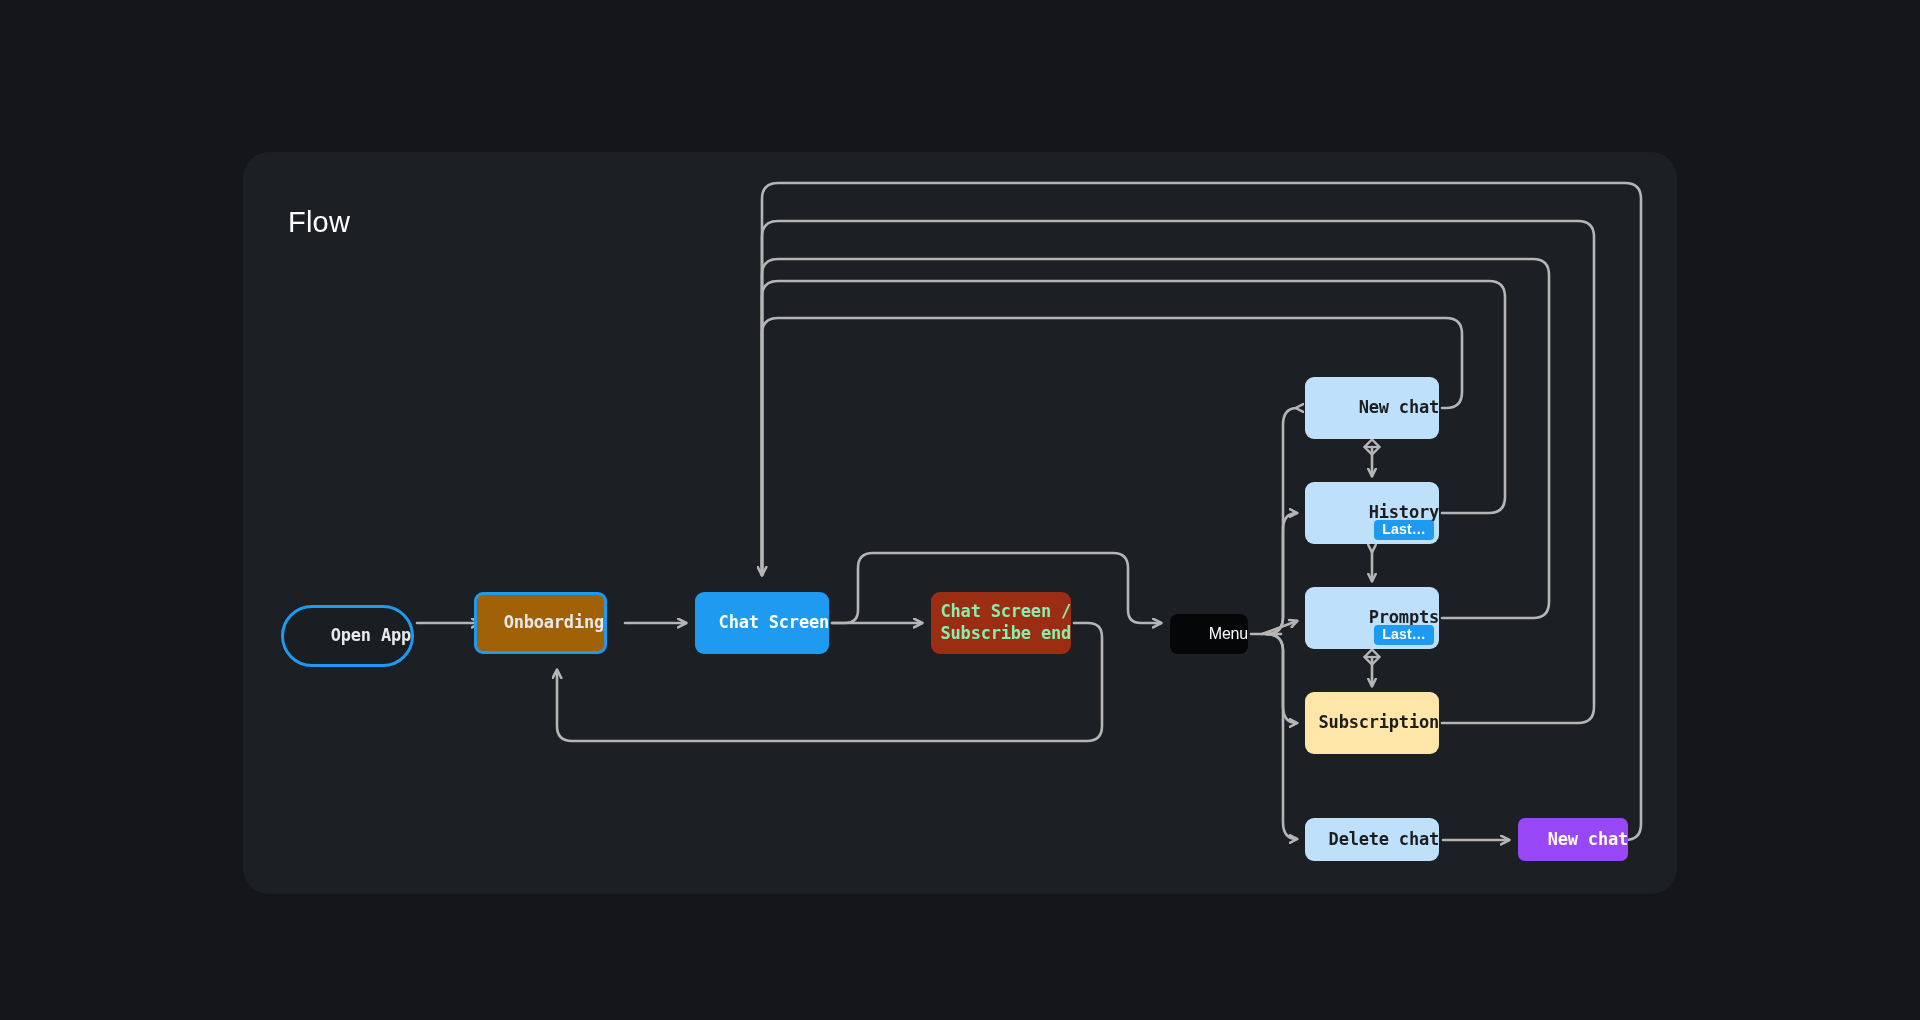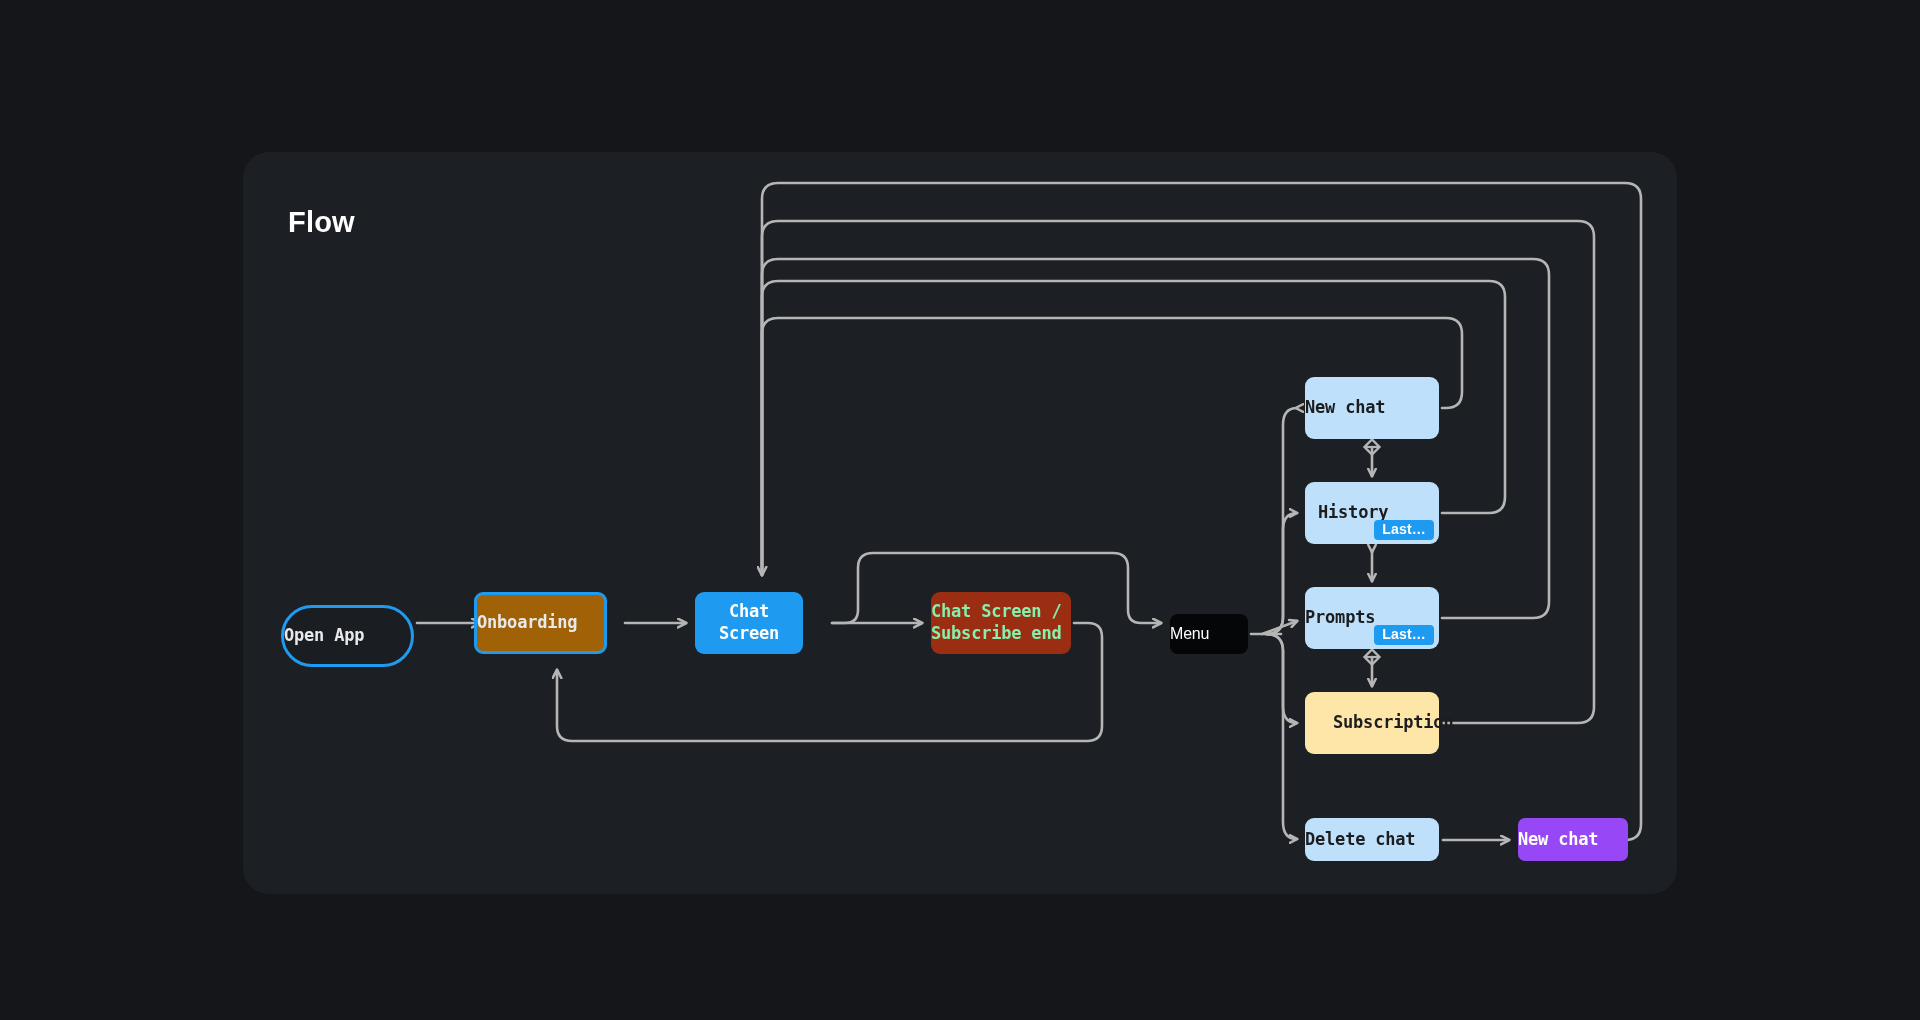--- a/index.html
+++ b/index.html
@@ -28,40 +28,40 @@
     background: #1C1F24;
     border-radius: 26px;
   }
 
   #panel-title {
     position: absolute;
     left: 288px;
     top: 206px;
     font-family: "Liberation Sans", sans-serif;
     font-size: 29px;
-    font-weight: 700;
+    font-weight: 400;
     color: #FFFFFF;
     letter-spacing: 0.2px;
   }
 
   svg#edges {
     position: absolute;
     left: 0;
     top: 0;
     width: 1920px;
     height: 1020px;
     pointer-events: none;
   }
 
   .node {
     position: absolute;
     box-sizing: border-box;
     display: flex;
     align-items: center;
-    justify-content: flex-start;
+    justify-content: flex-end;
     font-family: "DejaVu Sans Mono", "Liberation Mono", monospace;
     font-size: 17px;
     font-weight: 700;
     text-align: center;
     line-height: 1.28;
     letter-spacing: -0.2px;
   }
 
   .n-openapp {
     left: 281px; top: 592px; width: 133px; height: 62px;
@@ -74,21 +74,21 @@
 
   .n-onboarding {
     left: 474px; top: 592px; width: 133px; height: 62px;
     border: 3px solid #1E9BF0;
     border-radius: 9px;
     background: #a16207;
     color: #E8E9EA;
   }
 
   .n-chatscreen {
-    left: 695px; top: 592px; width: 108px; height: 62px;
+    left: 695px; top: 592px; width: 134px; height: 62px;
     background: #1E9BF0;
     border-radius: 9px;
     color: #FFFFFF;
   }
 
   .n-subscribeend {
     left: 931px; top: 592px; width: 140px; height: 62px;
     background: #9B2D12;
     border-radius: 9px;
     color: #86efac;

